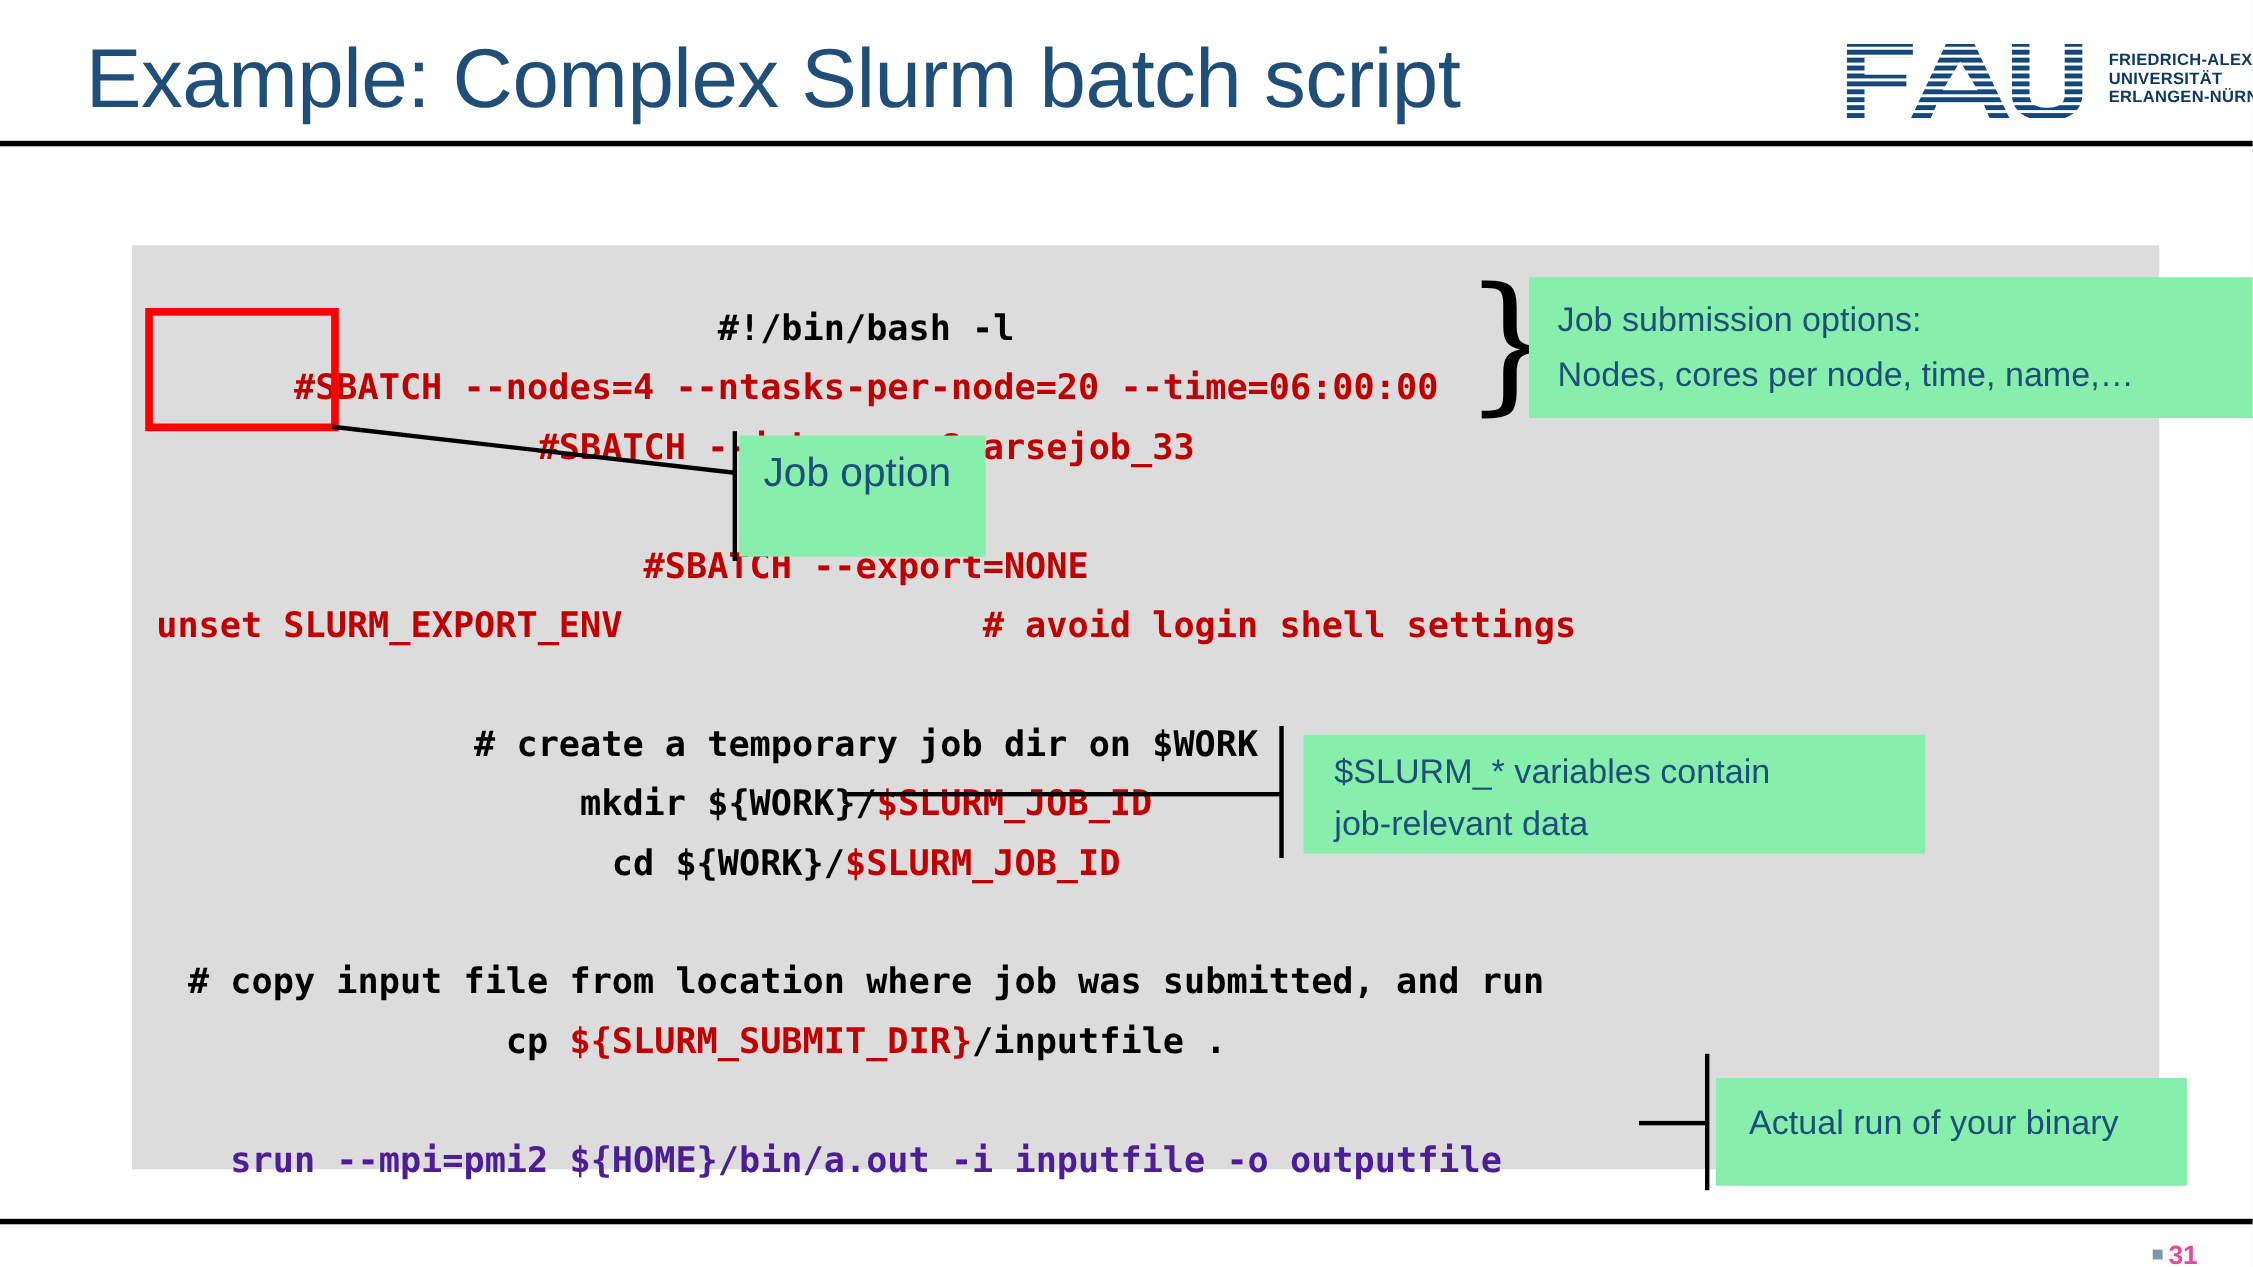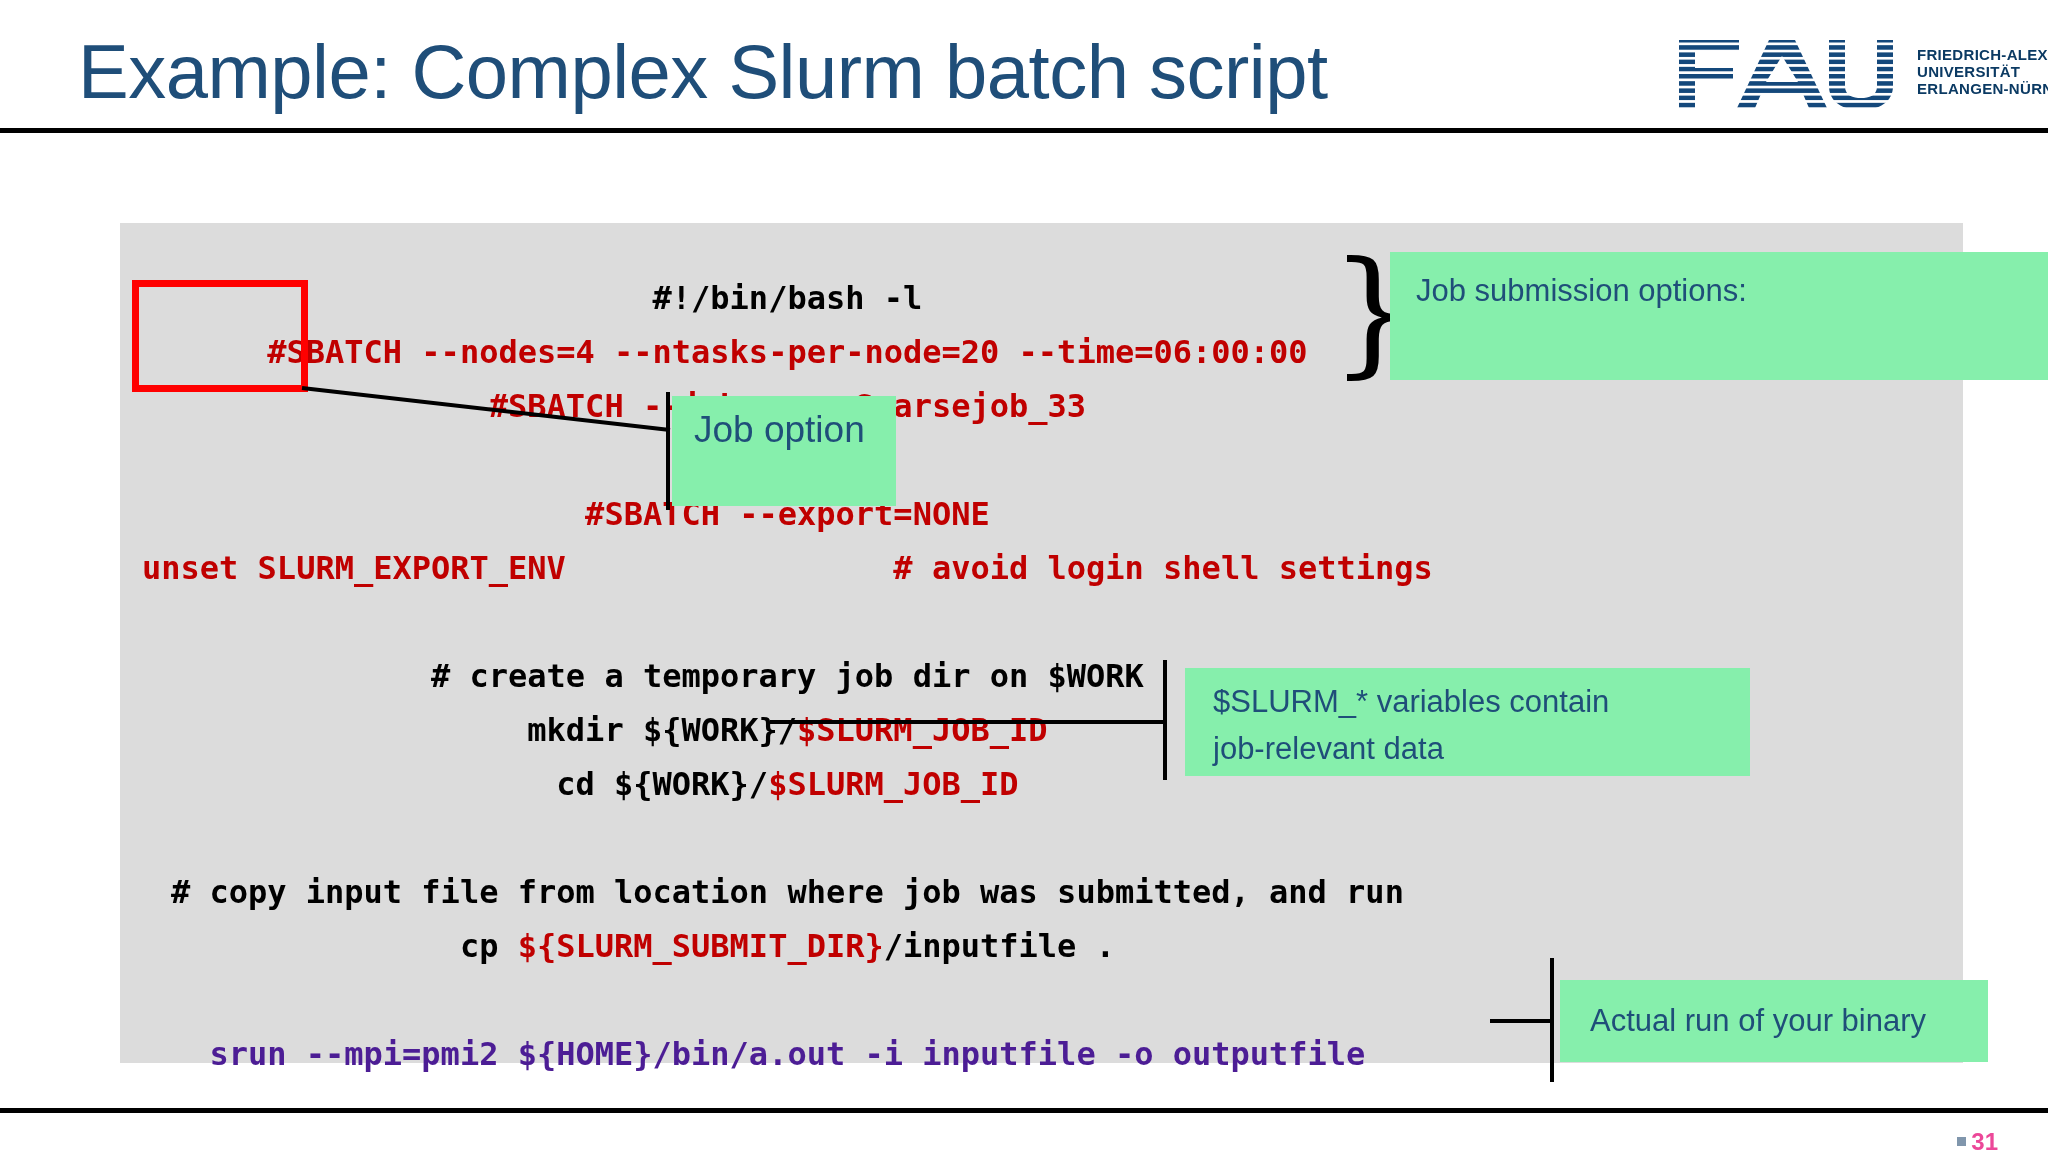--- a/index.html
+++ b/index.html
@@ -71,21 +71,21 @@
     font-size:31px;
     line-height:50px;
     padding:14px 26px;
     box-sizing:border-box;
   }
   #callout-options{left:1390px;top:232px;width:658px;height:128px;}
   #callout-sentinel{left:672px;top:376px;width:224px;height:110px;
       font-size:37px;line-height:47px;padding:10px 22px;}
   #callout-slurmvars{left:1185px;top:648px;width:565px;height:108px;
       padding:10px 28px;line-height:47px;}
-  #callout-binary{left:1560px;top:960px;width:428px;height:82px;
+  #callout-binary{left:1560px;top:960px;width:428px;height:98px;
       padding:0 30px;line-height:82px;}
 
   
   .brace{
     position:absolute;left:1330px;top:232px;
     width:60px;height:128px;
     color:#000000;
     font-family:"DejaVu Serif", serif;
     font-size:136px;
     line-height:120px;
@@ -159,20 +159,21 @@
   <div class="vline" style="left:666px;top:372px;height:118px;"></div>
 
   <div class="hline" style="left:770px;top:700px;width:395px;"></div>
   <div class="vline" style="left:1163px;top:640px;height:120px;"></div>
 
   <div class="hline" style="left:1490px;top:999px;width:62px;"></div>
   <div class="vline" style="left:1550px;top:938px;height:124px;"></div>
 
   <div class="callout" id="callout-options">
     <div>Job submission options:</div>
+    <div>Nodes, cores per node, time, name,…</div>
   </div>
 
   <div class="callout" id="callout-sentinel">
     <div>Job option</div>
   </div>
 
   <div class="callout" id="callout-slurmvars">
     <div>$SLURM_* variables contain</div>
     <div>job-relevant data</div>
   </div>

